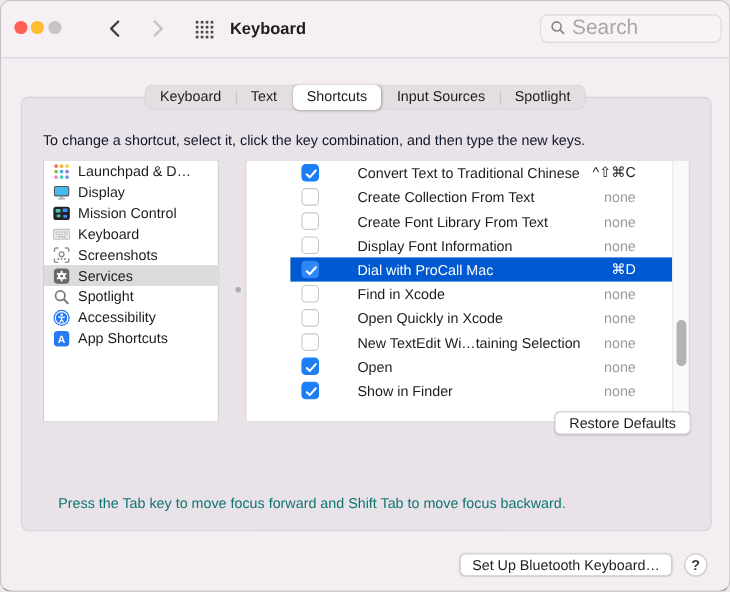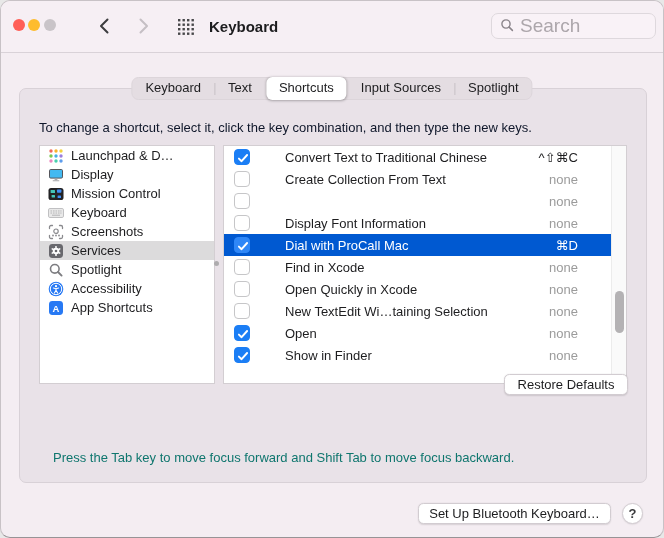--- a/index.html
+++ b/index.html
@@ -27,28 +27,28 @@
   .search .ph { color:#aca6ab; margin-left:6px; font-size:19px; }
   
   .panel { position:absolute; left:18px; top:87px; width:628px; height:395px; background:#e9e2e8; border:1px solid #d8d1d7; border-radius:7px; }
   .tabs { position:absolute; top:76px; left:50%; transform:translateX(-50%); height:23px; display:flex; align-items:center; background:#e4dde2; border:1px solid #dcd5da; border-radius:7px; }
   .tab { height:23px; line-height:22px; padding:0 13px; font-size:13px; color:#1d1d1f; border-radius:6px; white-space:nowrap; }
   .tab.selected { background:#ffffff; box-shadow:0 0.5px 2.5px rgba(0,0,0,0.28); height:23px; }
   .tab-sep { width:1px; height:12px; background:#c7c1c6; }
   .tab-sep.hidden { background:transparent; }
   .instruction { position:absolute; left:38px; top:119px; font-size:13px; color:#0f172a; }
   
-  .sidelist { position:absolute; left:38px; top:144px; width:176px; height:239px; background:#fff; border:1px solid #d3ced2; overflow:hidden; }
+  .sidelist { position:absolute; left:38px; top:144px; width:160px; height:239px; background:#fff; border:1px solid #d3ced2; overflow:hidden; }
   .side-row { height:19px; display:flex; align-items:center; }
   .side-row.selected { background:var(--gray-sel,#dcdbdc); }
   .side-row .sicon { width:16px; height:16px; margin-left:8px; flex:none; }
   .side-row .slabel { margin-left:7px; white-space:nowrap; }
   .gapdot { position:absolute; left:213px; top:260px; width:5px; height:5px; border-radius:50%; background:#aeacae; }
   .sclist { position:absolute; left:222px; top:144px; width:404px; height:239px; background:#fff; border:1px solid #d3ced2; overflow:hidden; }
-  .rows { position:absolute; left:0; top:0; width:387px; }
+  .rows { position:absolute; left:0; top:0; width:387px;padding-left:40px; }
   .sc-row { height:22px; display:flex; align-items:center; }
   .sc-row.selected { background:var(--sel-blue,#0059d1); }
   .cb { width:16px; height:16px; margin-left:10px; flex:none; border-radius:4px; background:#fff; border:1px solid #c6c6c8; position:relative; }
   .cb.checked { background:var(--cb-blue,#1b7ef5); border-color:var(--cb-blue,#1b7ef5); }
   .cb.checked svg { position:absolute; left:0; top:0; }
   .sc-row.selected .cb.checked { background:#2f87f7; border-color:#2f87f7; }
   .sc-label { margin-left:35px; white-space:nowrap; }
   .sc-key { margin-left:auto; padding-right:33px; color:#1d1d1f; }
   .sc-key.none { color:var(--none-gray,#9b9b9b); }
   .sc-row.selected .sc-label, .sc-row.selected .sc-key { color:#ffffff; }
@@ -250,20 +250,21 @@
           <span class="sc-label">Convert Text to Traditional Chinese</span>
           <span class="sc-key">^⇧⌘C</span>
         </div>
         <div class="sc-row">
           <span class="cb"></span>
           <span class="sc-label">Create Collection From Text</span>
           <span class="sc-key none">none</span>
         </div>
         <div class="sc-row">
           <span class="cb"></span>
+          <span class="sc-label">Create Font Library From Text</span>
           <span class="sc-key none">none</span>
         </div>
         <div class="sc-row">
           <span class="cb"></span>
           <span class="sc-label">Display Font Information</span>
           <span class="sc-key none">none</span>
         </div>
         <div class="sc-row selected">
           <span class="cb checked">
             <svg width="16" height="16" viewBox="0 0 16 16">

